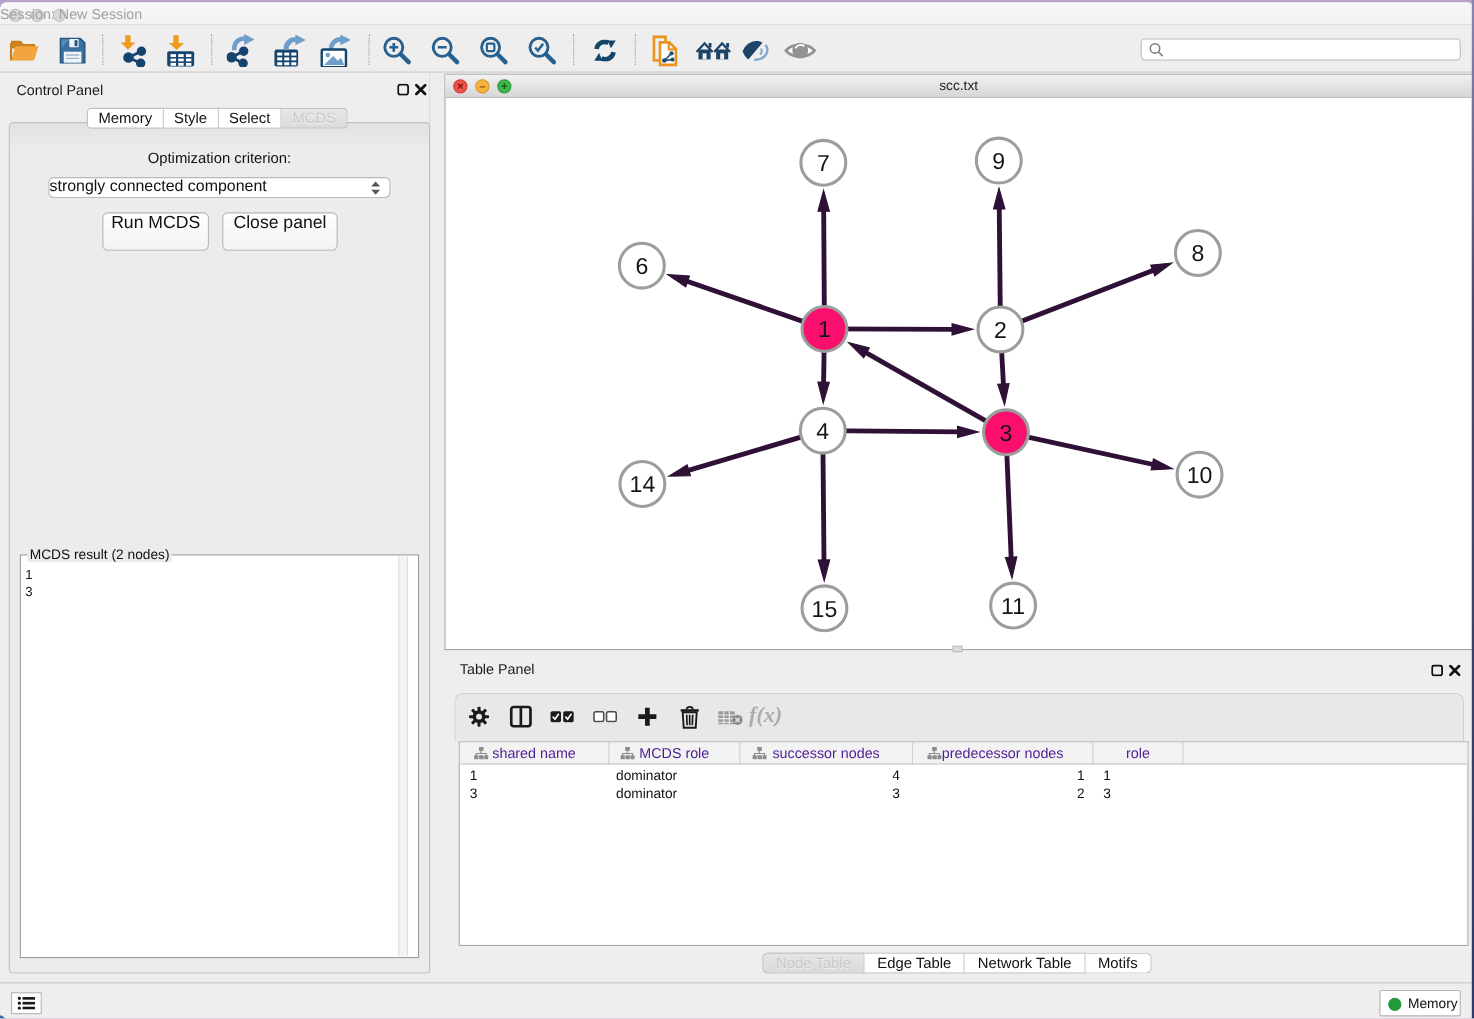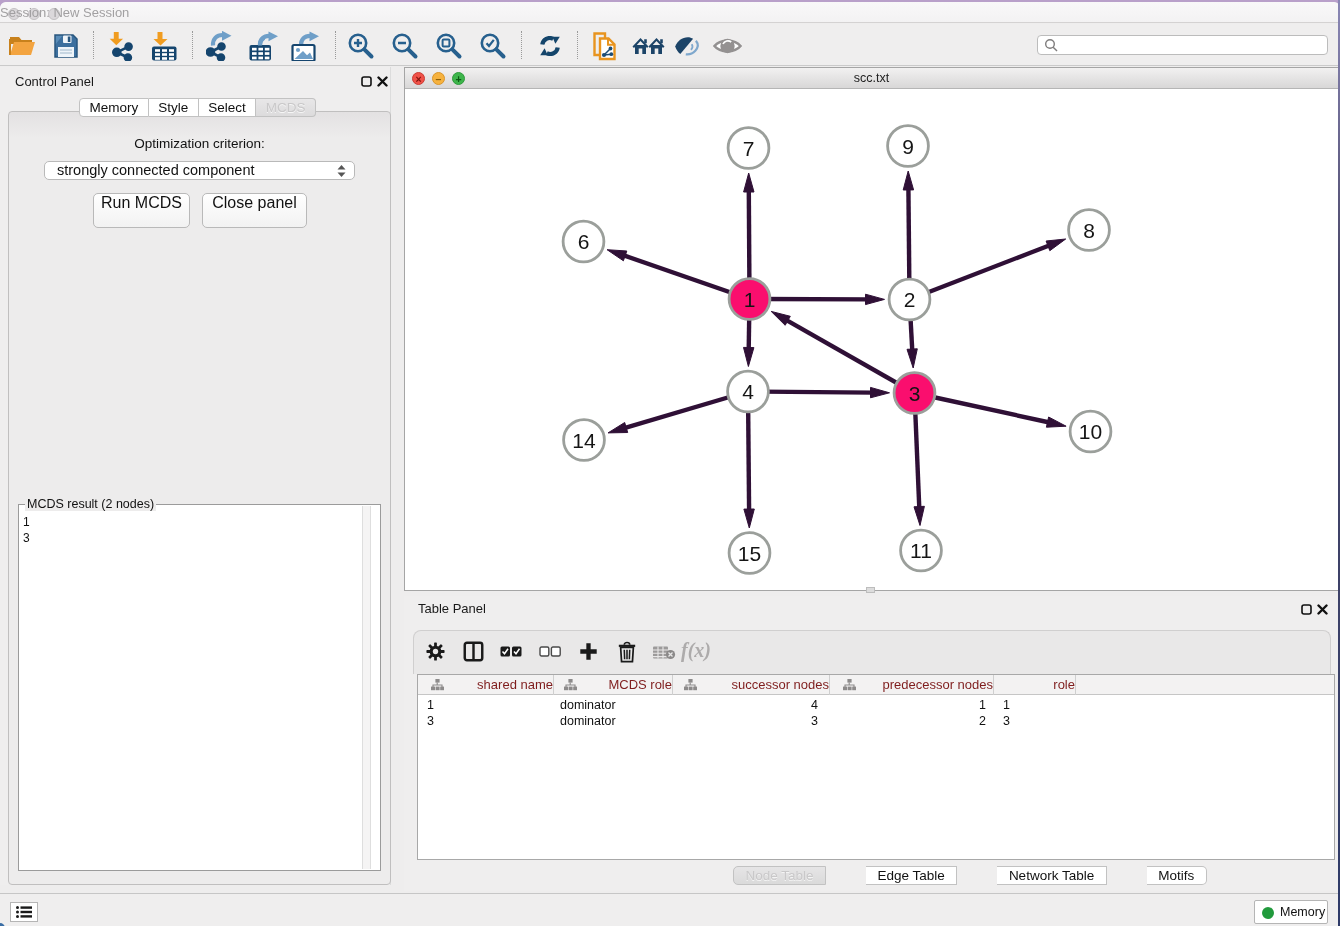--- a/index.html
+++ b/index.html
@@ -29,24 +29,24 @@
 .mcds-legend { position:absolute; left:6px; top:-8px; background:#edecec; padding:0 2px; font-size:12.5px; color:#111; }
 
 .netwin { position:absolute; left:404px; top:65px; width:935px; height:524px; background:#fff; border:1px solid #a5a5a5; }
 .net-titlebar { position:absolute; left:0; top:0; width:100%; height:21px; background:linear-gradient(#f2f1f1,#d8d7d7); border-bottom:1px solid #b5b5b5; }
 .light { position:absolute; top:4px; width:13px; height:13px; border-radius:50%; font-size:10.5px; font-weight:bold; text-align:center; line-height:12.5px; }
 
 .tpanel { position:absolute; left:404px; top:594px; width:936px; height:295px; background:#efeeee; }
 .ttoolbar { position:absolute; left:9px; top:34px; width:918px; height:44px; background:#e9e8e8; border:1px solid #d0cfcf; border-bottom:none; border-radius:8px 8px 0 0;font-weight:bold; }
 .ttable { position:absolute; left:13px; top:78px; width:918px; height:186px; background:#fff; border:1px solid #a8a8a8; }
 .thead { position:absolute; left:0; top:0; width:100%; height:20px; background:#f3f2f2; border-bottom:1px solid #c6c6c6; }
-.thcell { position:absolute; top:0; height:20px; border-right:1px solid #cfcfcf; font-size:13px; color:#7f1d1d; text-align:right; line-height:20px; }
+.thcell { position:absolute; top:0; height:20px; border-right:1px solid #cfcfcf; font-size:13px; color:#4c1d95; text-align:center; line-height:20px; }
 .trow { position:absolute; font-size:12.5px; color:#111; height:16px; line-height:16px; }
 .btabs { position:absolute; display:flex; }
-.btab { height:19px; line-height:18px; font-size:13.5px; padding:0 11.5px; background:#fff; border:1px solid #c2c2c2; border-left:none; color:#111;margin-left:40px; }
+.btab { height:19px; line-height:18px; font-size:13.5px; padding:0 11.5px; background:#fff; border:1px solid #c2c2c2; border-left:none; color:#111; }
 .btab.first { border-left:1px solid #c2c2c2; border-radius:5px 0 0 5px; }
 .btab.last { border-radius:0 5px 5px 0; }
 .btab.sel { background:linear-gradient(#e6e5e6,#dadada); color:#c9c8c9; text-shadow:0 1px 0 #f4f4f4; }
 
 .statusbar { position:absolute; left:0; top:891px; width:100%; height:35px; background:#efeeee; border-top:1px solid #c6c6c6; }
 .rightedge { position:absolute; right:0; top:0; width:2px; height:926px; background:linear-gradient(#8a87b5, #4a4768 30%, #2e3a68); }
 </style>
 </head>
 <body>
 <div class="win">
@@ -232,21 +232,21 @@
         </svg>
     </div>
     <div class="tabsrow" style="left:79px; top:31px;">
       <div class="tab first">Memory</div>
       <div class="tab">Style</div>
       <div class="tab">Select</div>
       <div class="tab sel last">MCDS</div>
     </div>
     <div class="content">
       <div style="position:absolute; top:24px; width:100%; text-align:center; font-size:13.5px; color:#111;">Optimization criterion:</div>
-      <div style="position:absolute; left:35px; top:49px; width:311px; height:19px; background:#fff; border:1px solid #b9b9b9; border-radius:5px; font-size:14.5px; color:#111; line-height:17px; padding-left:12px;">strongly connected component
+      <div style="position:absolute; left:35px; top:49px; width:311px; height:19px; background:#fff; border:1px solid #b9b9b9; border-radius:5px; font-size:14.5px; color:#111; line-height:17px; padding-left:0;">strongly connected component
         <svg style="position:absolute; right:7px; top:2px;" width="11" height="14" viewBox="0 0 11 14">
             <path d="M5.5 1 L9.5 5.5 H1.5 Z" fill="#555"></path>
             <path d="M5.5 13 L9.5 8.5 H1.5 Z" fill="#555"></path>
           </svg>
       </div>
       <div class="btn" style="left:84px; top:81px; width:97px;">Run MCDS</div>
       <div class="btn" style="left:193px; top:81px; width:105px;">Close panel</div>
       <div class="mcds-box">
         <div class="mcds-legend">MCDS result (2 nodes)</div>
         <div style="position:absolute; left:4px; top:9px; font-size:12px; line-height:16px; color:#111;">1<br>3</div>

